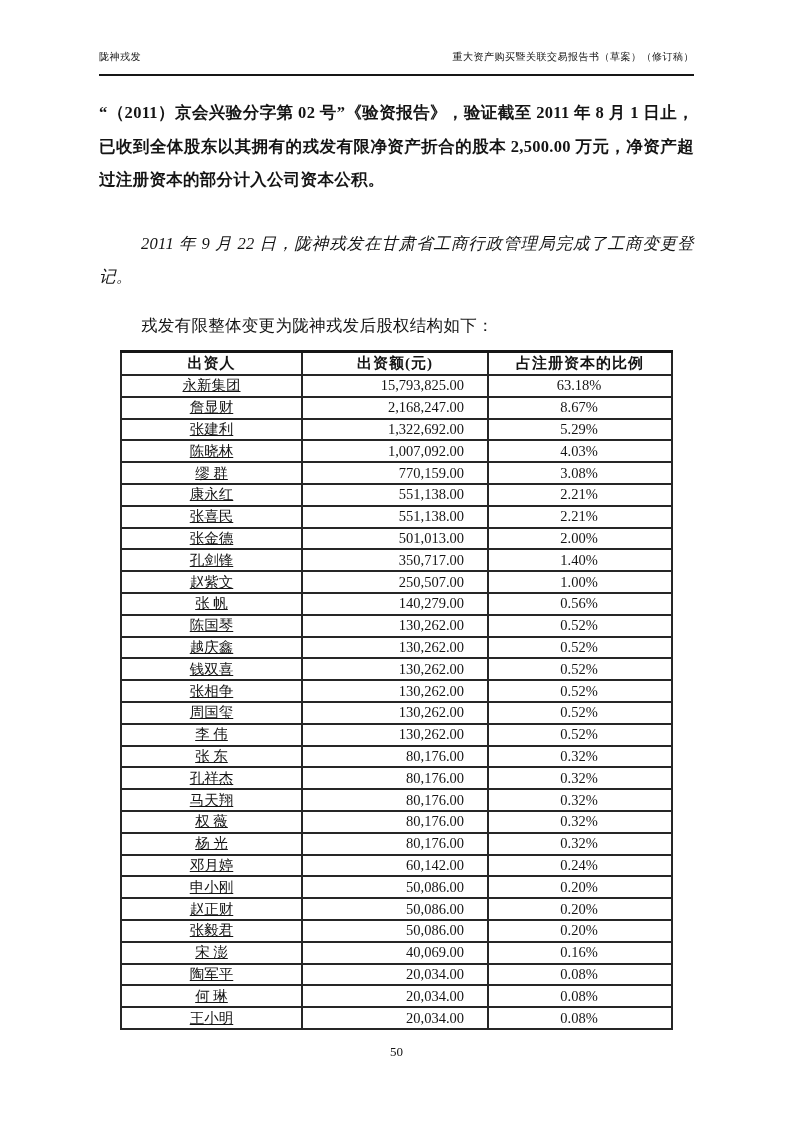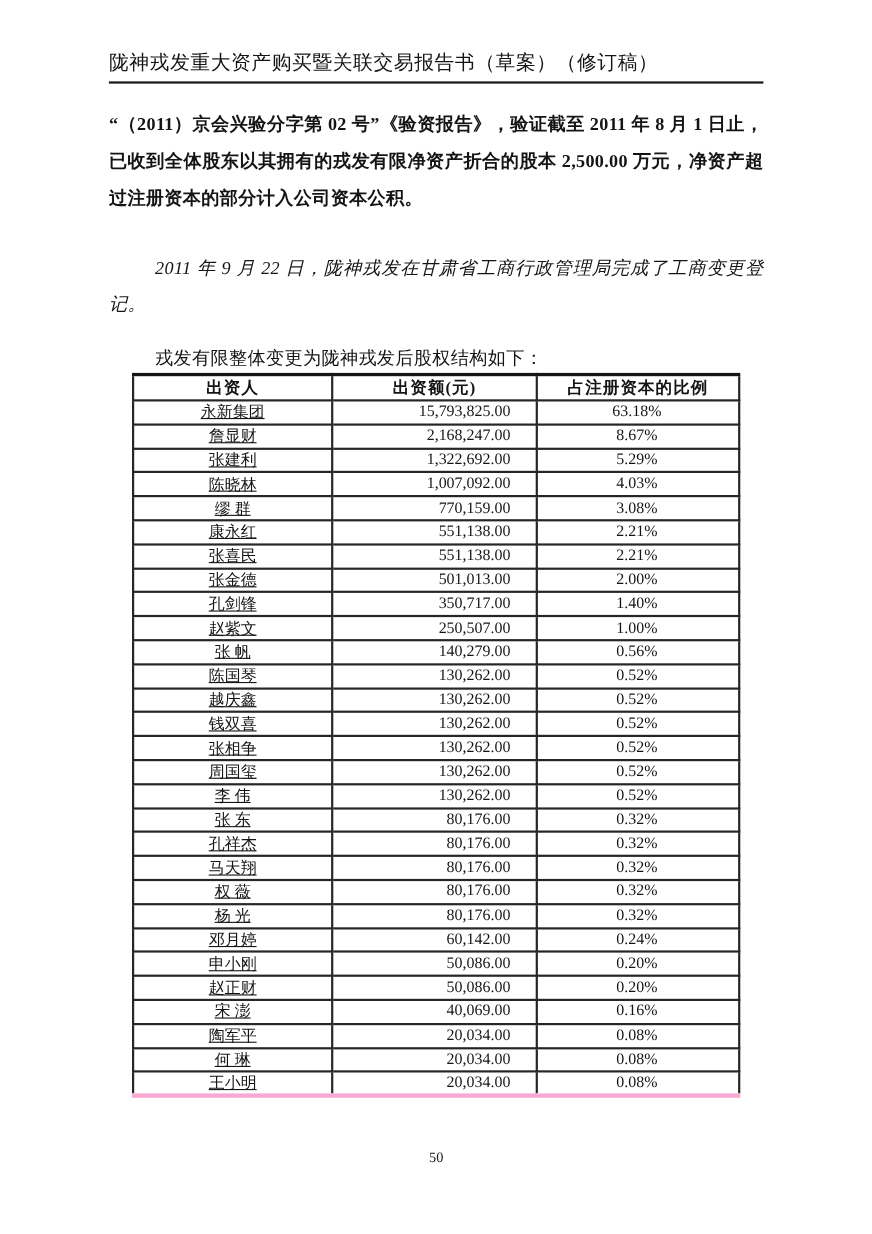--- a/index.html
+++ b/index.html
@@ -10,23 +10,23 @@
     font-family: "Liberation Serif", "DejaVu Serif", serif;
     color: #141414;
     overflow: hidden;
   }
   .page { width: 793px; height: 1122px; padding-top: 48px; position: relative; }
 
   
   .doc-header {
     margin: 0 99px;
     display: flex;
-    justify-content: flex-start;
+    justify-content: space-between;
     align-items: flex-end;
-    font-size: 18px;
+    font-size: 10px;
     line-height: 18px;
     padding-bottom: 8px;
     border-bottom: 2px solid #161616;
     letter-spacing: 0.5px;
   }
 
   
   .content { margin: 0 99px; }
   .para {
     font-size: 16.5px;
@@ -36,25 +36,25 @@
     letter-spacing: 0.3px;
   }
   .para-first { margin-top: 20px; font-weight: bold; }
   .para-indent { text-indent: 42px; }
   .para-2 { margin-top: 30px; font-style: italic; }
   .para-3 { margin-top: 19px; line-height: 25px; }
 
   
   table.equity {
     width: 551px;
-    margin: 1px auto;
+    margin: 12px auto;
     border-collapse: collapse;
     table-layout: fixed;
     border-top: 3px solid #161616;
-    border-bottom: 4px solid #f9a8d4;
+    border-bottom: 2px solid #f9a8d4;
   }
   table.equity col.c1 { width: 181px; }
   table.equity col.c2 { width: 186px; }
   table.equity col.c3 { width: 184px; }
   table.equity th, table.equity td {
     border: 2px solid #262626;
     border-top-width: 2px;
     font-size: 14.5px;
     height: 21.8px;
     padding: 0 2px;
@@ -236,20 +236,25 @@
             <td class="cell-name">申小刚</td>
             <td class="cell-amount">50,086.00</td>
             <td class="cell-ratio">0.20%</td>
           </tr>
           <tr>
             <td class="cell-name">赵正财</td>
             <td class="cell-amount">50,086.00</td>
             <td class="cell-ratio">0.20%</td>
           </tr>
           <tr>
+            <td class="cell-name">张毅君</td>
+            <td class="cell-amount">50,086.00</td>
+            <td class="cell-ratio">0.20%</td>
+          </tr>
+          <tr>
             <td class="cell-name">宋 澎</td>
             <td class="cell-amount">40,069.00</td>
             <td class="cell-ratio">0.16%</td>
           </tr>
           <tr>
             <td class="cell-name">陶军平</td>
             <td class="cell-amount">20,034.00</td>
             <td class="cell-ratio">0.08%</td>
           </tr>
           <tr>

